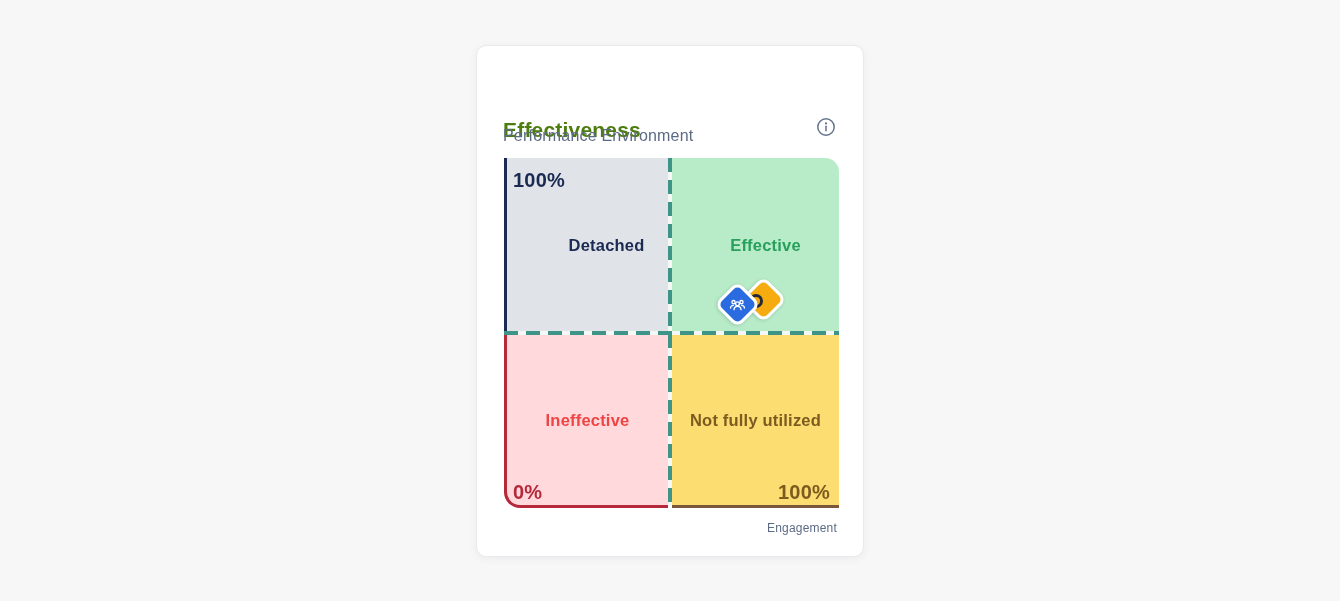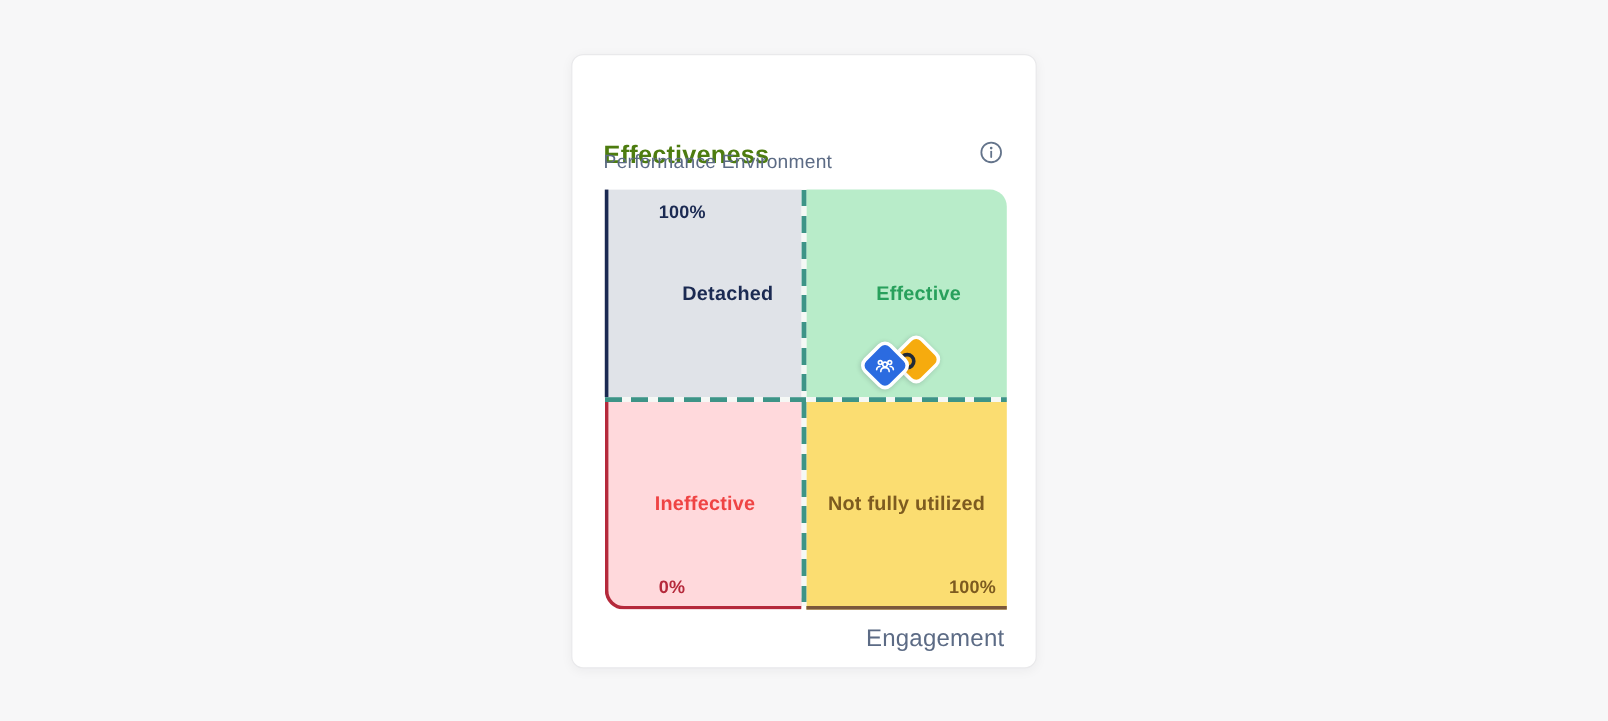--- a/index.html
+++ b/index.html
@@ -73,24 +73,23 @@
     left: 164px; top: 0; width: 4px; height: 347px;
     background: repeating-linear-gradient(180deg, #3d9487 0 14px, #f5f8f5 14px 22px);
   }
   .dash-h {
     position: absolute;
     left: 0; top: 173px; width: 335px; height: 4px;
     background: repeating-linear-gradient(90deg, #3d9487 0 14px, #f5f8f5 14px 22px);
   }
   .tick {
     position: absolute;
-    font-size: 15px;
+    font-size: 20px;
     font-weight: 700;
     letter-spacing: 0.2px;
-    margin-left: 36px;
   }
   .tick-y-max { left: 9px; top: 11px; color: #1b2a52; }
   .tick-origin { left: 9px; top: 323px; color: #b5293b; }
   .tick-x-max { right: 9px; top: 323px; color: #7d5b20; }
   .quad-label {
     position: absolute;
     font-size: 16.5px;
     font-weight: 700;
     letter-spacing: 0.2px;
     text-align: center;
@@ -119,21 +118,21 @@
   }
   .marker-blue { left: 217px; top: 130px; z-index: 6; }
   .marker-blue .diamond {
     background: #2b6be0;
     display: flex; align-items: center; justify-content: center;
   }
   .marker-blue svg { transform: rotate(-45deg); }
   .x-axis-label {
     position: absolute;
     right: 26px; top: 475px;
-    font-size: 20px;
+    font-size: 12px;
     letter-spacing: 0.2px;
     color: #5c6b85;
     text-align: center;
   }
 </style>
 </head>
 <body>
 
 <div class="card">
 

